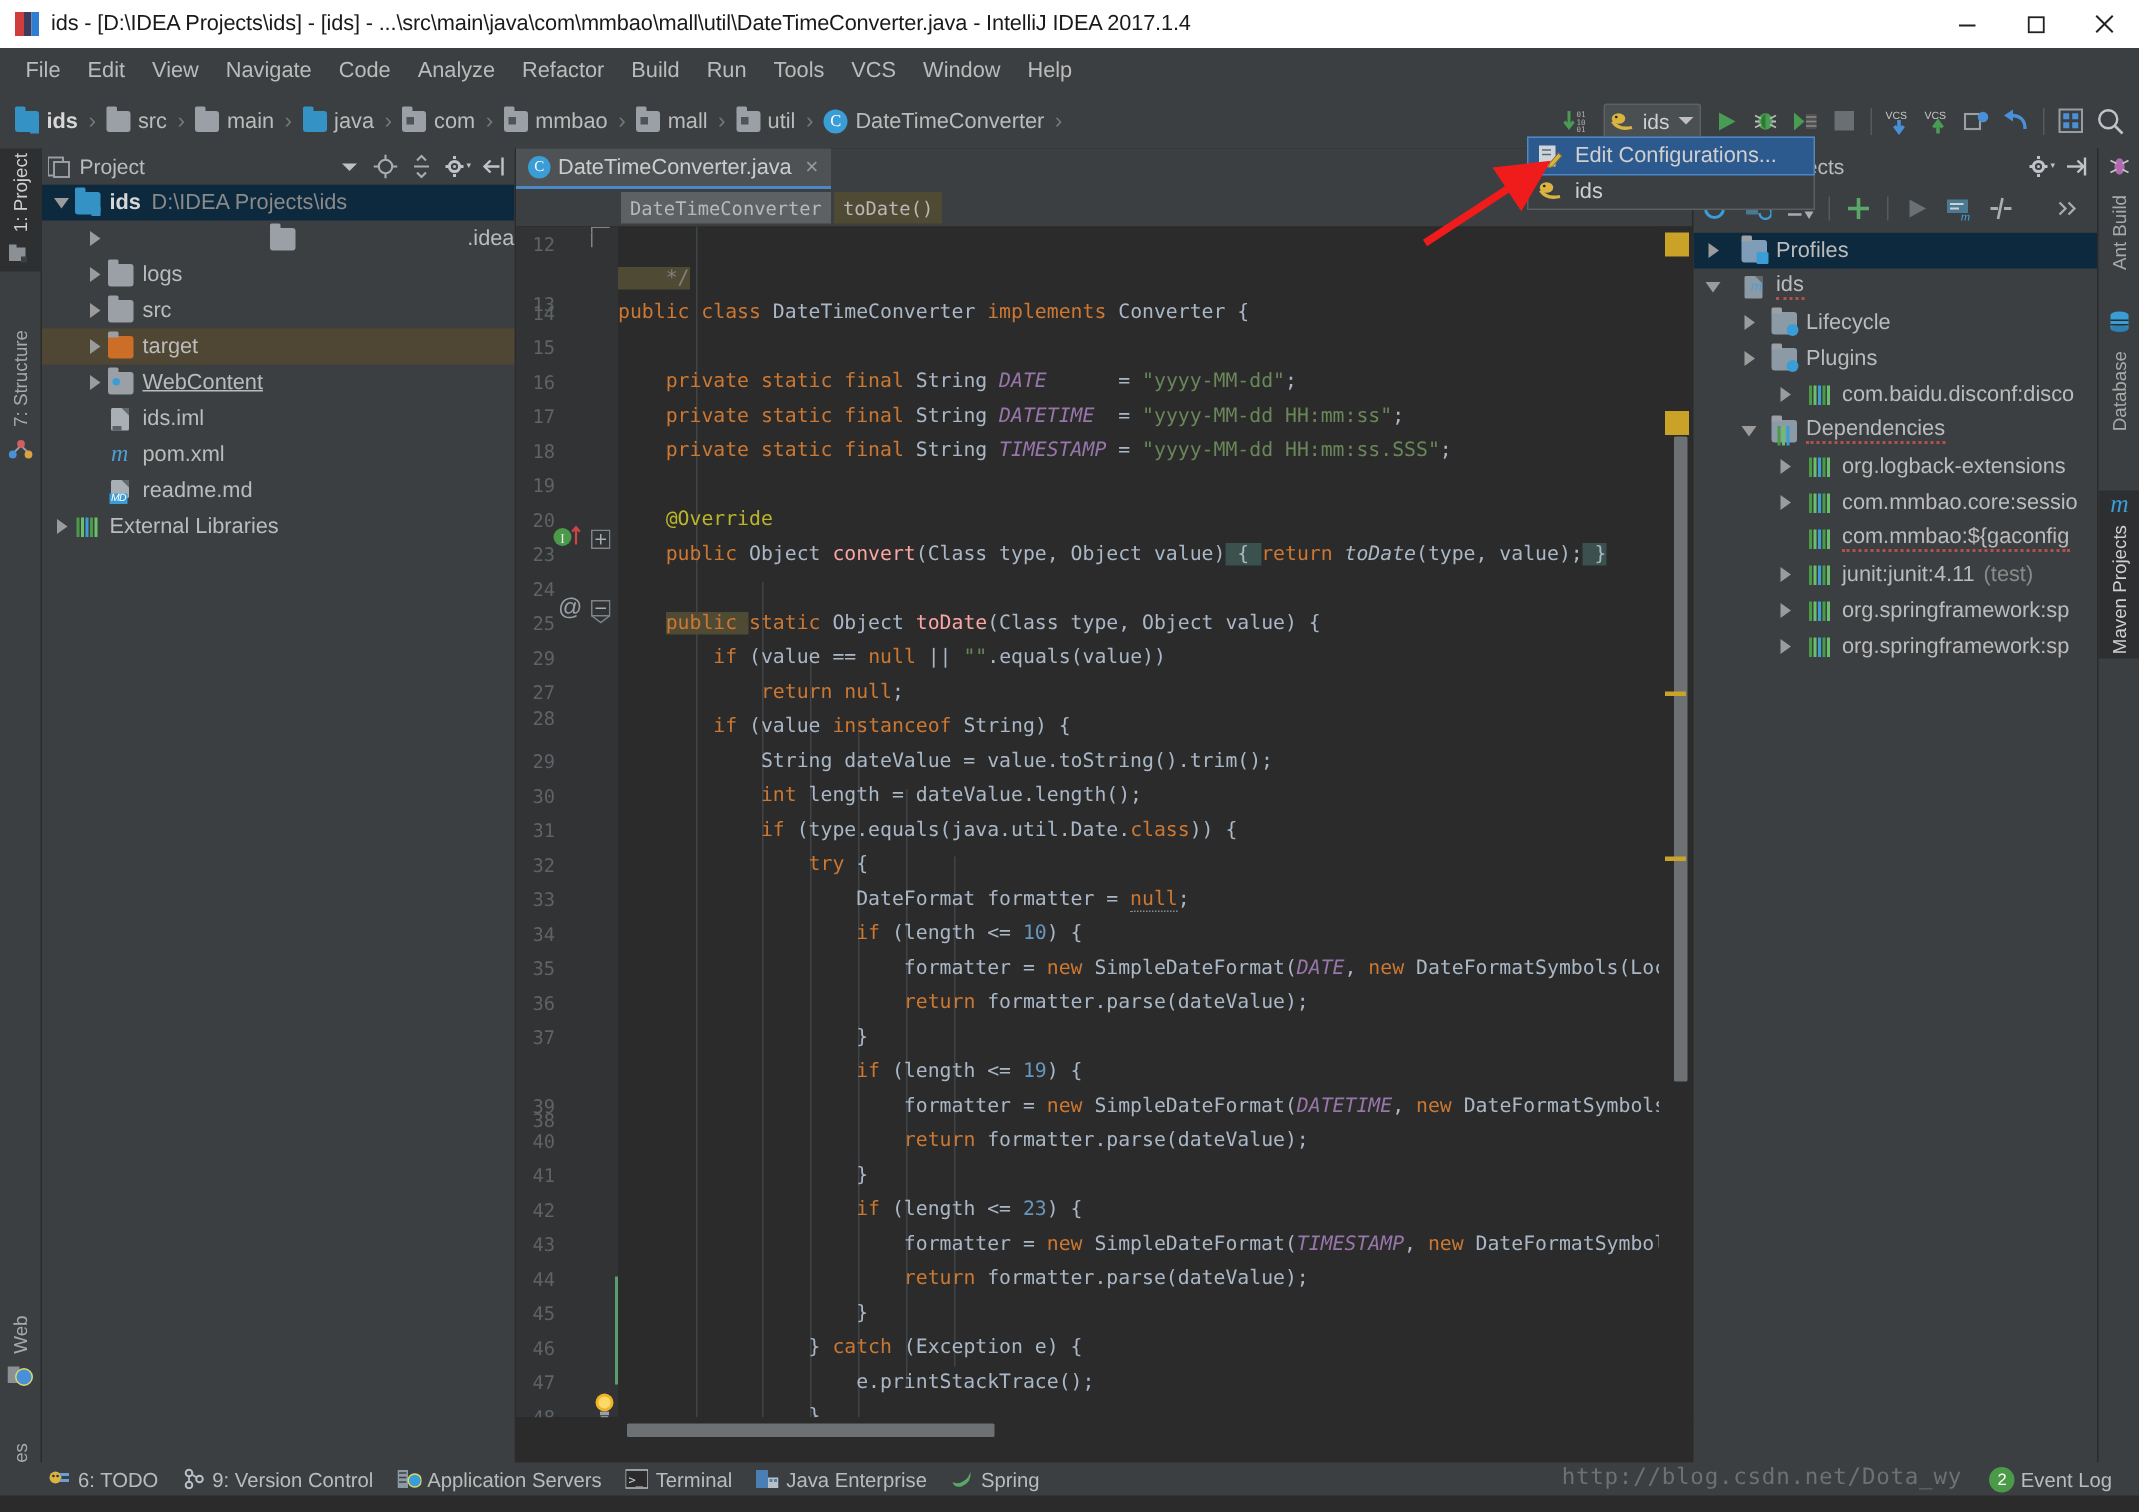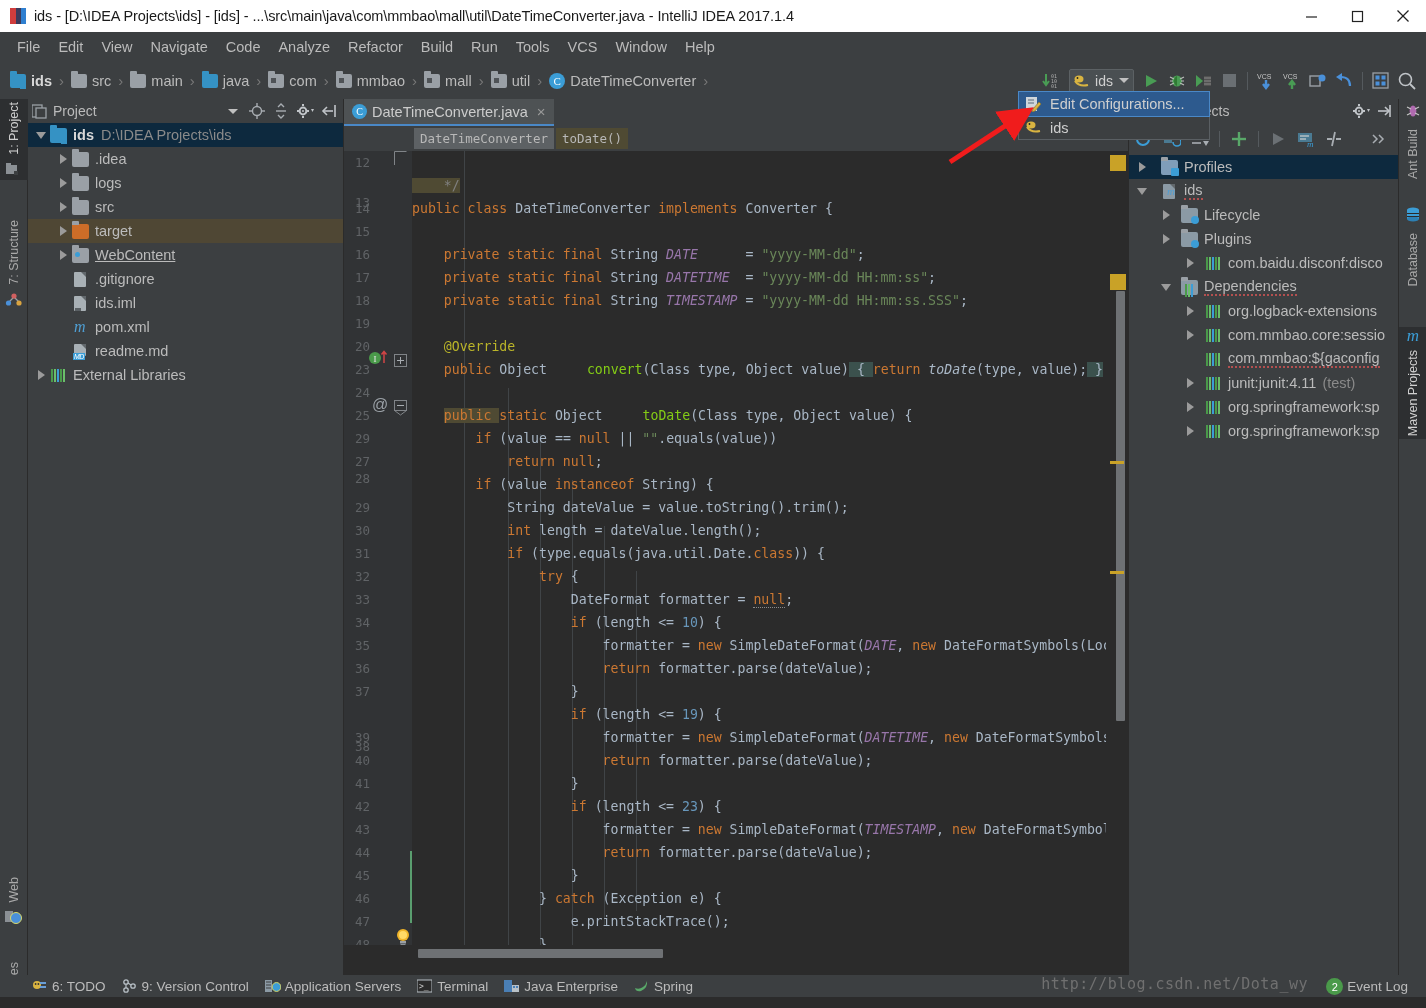--- a/index.html
+++ b/index.html
@@ -166,21 +166,21 @@
   #codetext {
     position:absolute; left:68px; top:0; right:22px; bottom:0;
     font-family:"DejaVu Sans Mono", monospace; font-size:13.2px; line-height:23px;
     color:#a9b7c6; white-space:pre; overflow:hidden; padding-top:0px;
   }
   .kw { color:#cc7832; }
   .st { color:#6a8759; }
   .num { color:#6897bb; }
   .ann { color:#bbb529; }
   .cons { color:#9876aa; font-style:italic; }
-  .meth { color:#84cc16;margin-left:32px; }
+  .meth { color:#fca5a5; }
   .meth-i { color:#a9b7c6; font-style:italic; }
   .cmt { color:#808080; }
   .hl-brace { background:#3b514d; }
   .hl-word { background:#4f4a33; }
   .err-u { border-bottom:1px dotted #8a8a8a; }
 
   
   .iguide { position:absolute; width:1px; background:#404447; }
 
   
@@ -548,21 +548,21 @@
             <i class="arrow-d"></i>
           </span>
         <span class="ti">
             <i class="folder blue"></i>
             <i class="badge-sq"></i>
           </span>
         <span class="tlbl-bold">ids</span>
         <span class="tlbl-dim">D:\IDEA Projects\ids</span>
       </div>
 
-      <div class="tnode" style="padding-left:26px;">
+      <div class="tnode" style="padding-left:26px;justify-content:space-between;">
         <span class="tw">
             <i class="arrow-r"></i>
           </span>
         <span class="ti">
             <i class="folder"></i>
           </span>
         <span>.idea</span>
       </div>
 
       <div class="tnode" style="padding-left:26px;">
@@ -599,26 +599,20 @@
         <span class="tw">
             <i class="arrow-r"></i>
           </span>
         <span class="ti">
             <i class="folder"></i>
             <i style="position:absolute;left:3px;top:4px;width:5px;height:5px;border-radius:50%;background:#3b9dd6;"></i>
           </span>
         <span>WebContent</span>
       </div>
 
-      <div class="tnode" style="padding-left:44px;">
-        <span class="ti">
-            <i class="file-ico"></i>
-          </span>
-        <span>.gitignore</span>
-      </div>
 
       <div class="tnode" style="padding-left:44px;">
         <span class="ti">
             <i class="file-ico"></i>
             <i style="position:absolute;left:3px;bottom:0;width:6px;height:3px;background:#5a6064;"></i>
           </span>
         <span>ids.iml</span>
       </div>
 
       <div class="tnode" style="padding-left:44px;">

